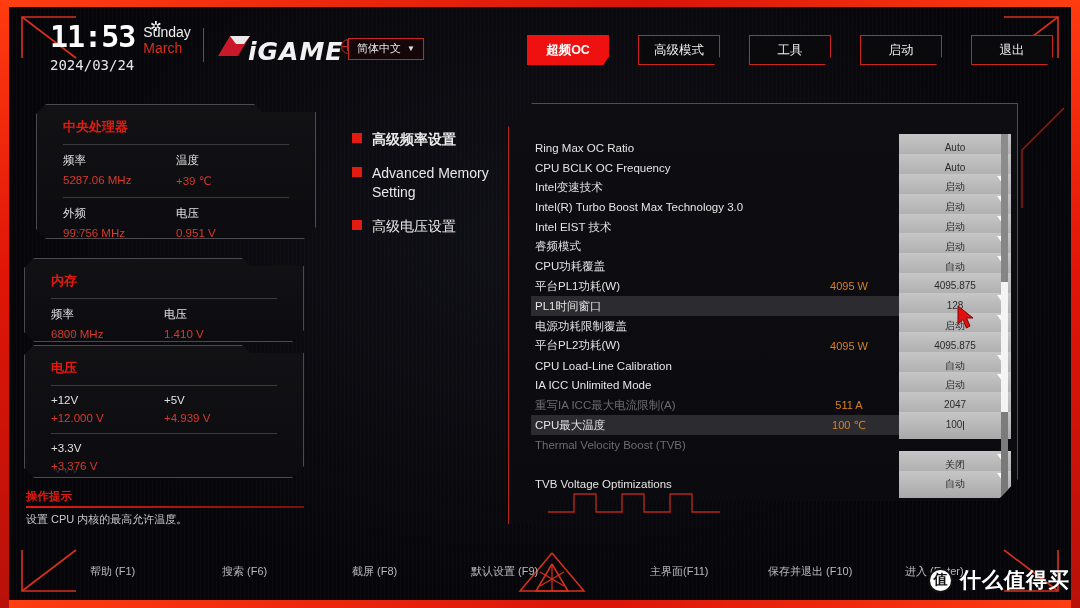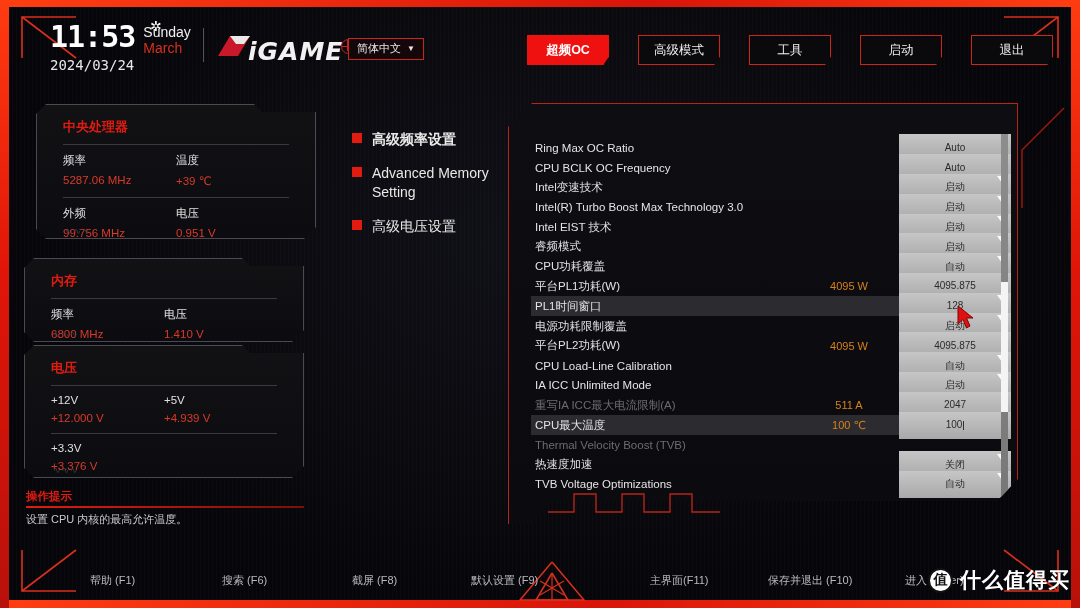--- a/index.html
+++ b/index.html
@@ -134,21 +134,21 @@
           background:linear-gradient(180deg,#8d8d8d,#777); }
   .sthumb { position:absolute; left:0; top:148px; width:7px; height:130px; background:#f4f4f4; }
 
   
   .wave { position:absolute; left:42px; bottom:-2px; }
 
   
   .cursor { position:absolute; left:957px; top:305px; width:22px; height:26px; }
 
   
-  #footer { position:absolute; left:0; right:0; bottom:7px; height:40px; }
+  #footer { position:absolute; left:0; right:0; bottom:16px; height:40px; }
   .fitem { position:absolute; top:12px; font-size:11px; color:#b9b9bf; white-space:nowrap; }
   .star { position:absolute; left:512px; bottom:0px; width:80px; height:40px; }
   .wm { position:absolute; right:10px; bottom:14px; display:flex; align-items:center; gap:7px; }
   .wm-badge { width:25px;height:25px;border-radius:50%;background:#fff;color:#111;
       font-size:14px; font-weight:bold; display:flex;align-items:center;justify-content:center;
       border:2px solid #111; }
   .wm-text { font-size:21px; font-weight:bold; color:#fff; letter-spacing:1px;}
 </style>
 </head>
 <body>
@@ -427,21 +427,20 @@
           <div class="ctrl">
             <span>100</span>
             <i class="cursorbar"></i>
           </div>
         </div>
         <div class="srow dim">
           <div class="sname">Thermal Velocity Boost (TVB)</div>
           <div class="sinfo"></div>
         </div>
         <div class="srow">
-          <div class="sname">热速度加速</div>
           <div class="sinfo"></div>
           <div class="ctrl">
             <span>关闭</span>
             <i class="caret"></i>
           </div>
         </div>
         <div class="srow">
           <div class="sname">TVB Voltage Optimizations</div>
           <div class="sinfo"></div>
           <div class="ctrl">

